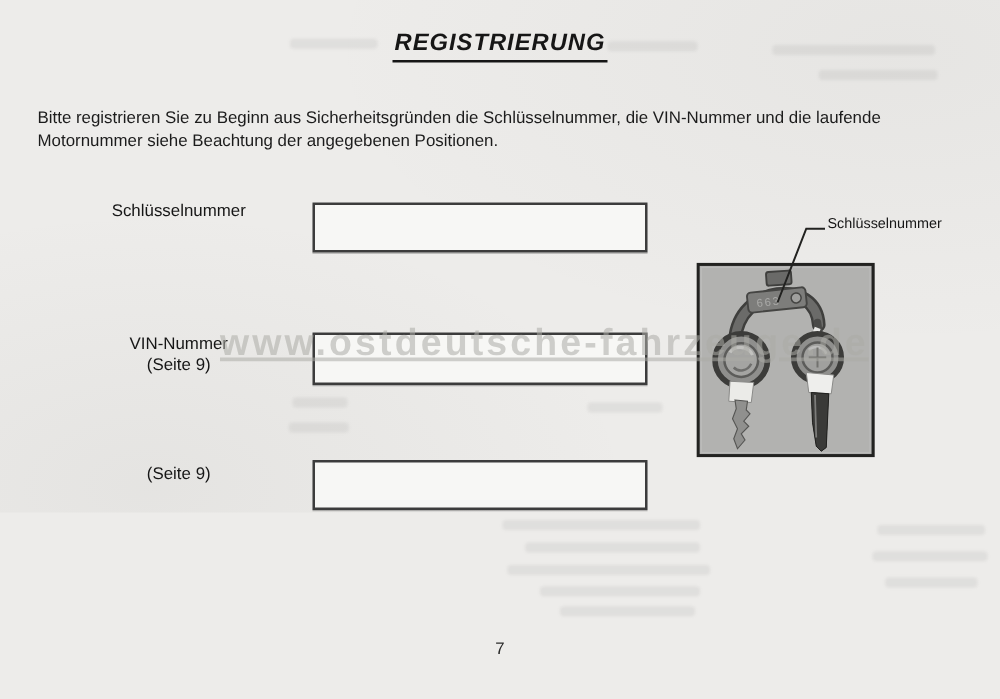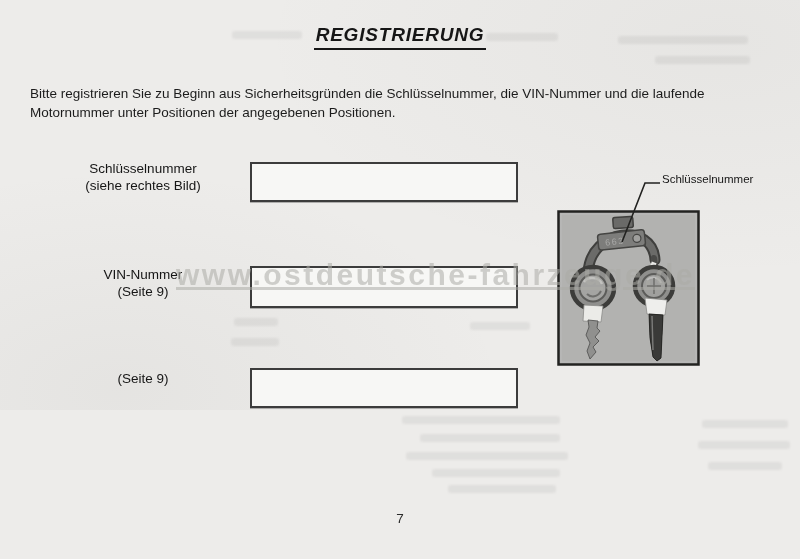--- a/index.html
+++ b/index.html
@@ -84,25 +84,24 @@
   <div class="ghost" style="left:420px;top:434px;width:140px"></div>
   <div class="ghost" style="left:406px;top:452px;width:162px"></div>
   <div class="ghost" style="left:432px;top:469px;width:128px"></div>
   <div class="ghost" style="left:448px;top:485px;width:108px"></div>
   <div class="ghost" style="left:702px;top:420px;width:86px"></div>
   <div class="ghost" style="left:698px;top:441px;width:92px"></div>
   <div class="ghost" style="left:708px;top:462px;width:74px"></div>
 
   <h1 class="title"><span>REGISTRIERUNG</span></h1>
 
-  <p class="intro">Bitte registrieren Sie zu Beginn aus Sicherheitsgründen die Schlüsselnummer, die VIN-Nummer und die laufende Motornummer unter Positionen der angegebenen Positionen.</p>
+  <p class="intro">Bitte registrieren Sie zu Beginn aus Sicherheitsgründen die Schlüsselnummer, die VIN-Nummer und die laufende Motornummer siehe Beachtung der angegebenen Positionen.</p>
 
   <div class="field-label label-1">
     <div>Schlüsselnummer</div>
-    <div>(siehe rechtes Bild)</div>
   </div>
   <div class="write-box box-1"></div>
 
   <div class="field-label label-2">
     <div>VIN-Nummer</div>
     <div>(Seite 9)</div>
   </div>
   <div class="write-box box-2"></div>
 
   <div class="field-label label-3">

